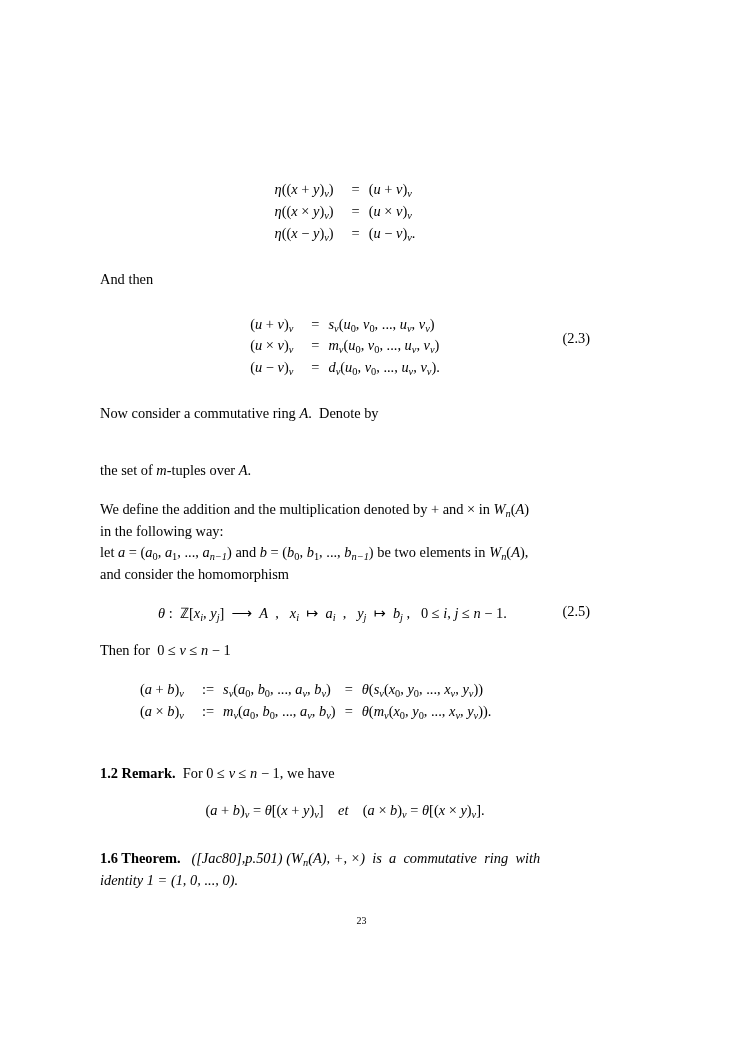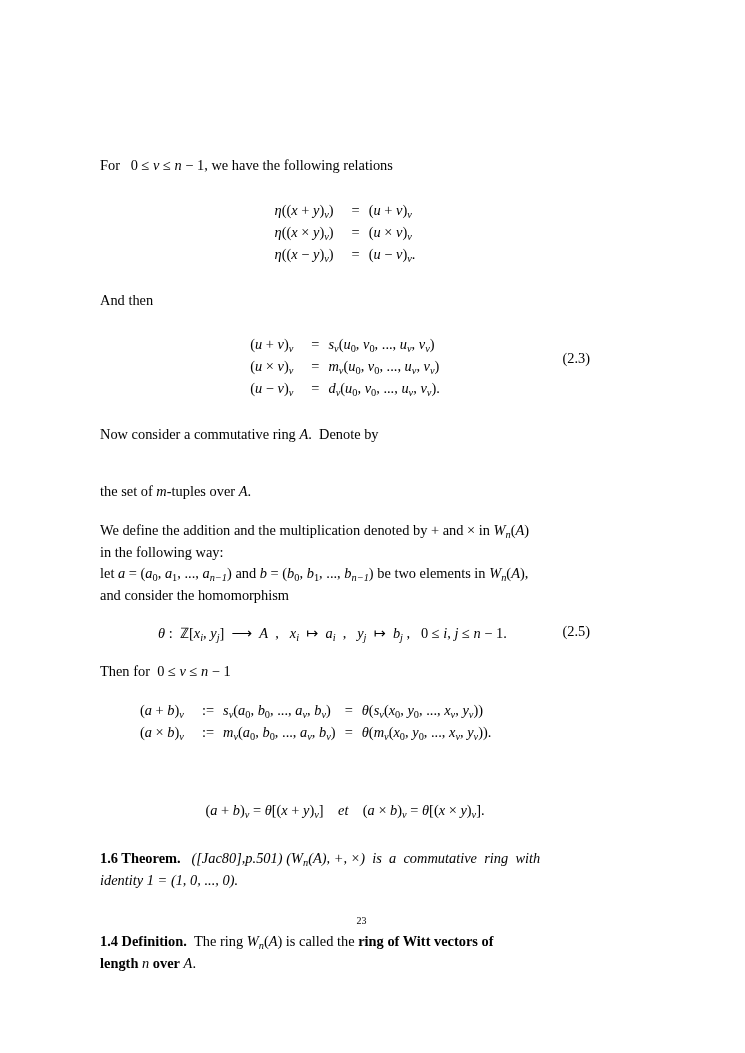--- a/index.html
+++ b/index.html
@@ -92,23 +92,20 @@
     font-style: normal;
     position: relative;
     display: inline-block;
   }
 </style>
 </head>
 <body>
 
 <div class="page">
 
-  <p class="para">
-    For &nbsp; 0 ≤ <i>ν</i> ≤ <i>n</i> − 1, we have the following relations
-  </p>
 
   <div class="spacer-md"></div>
 
   <div class="display">
     <table class="eqtable">
       <tbody>
           <tr>
         <td class="lhs"><i>η</i>((<i>x</i> + <i>y</i>)<sub>ν</sub>)</td>
         <td class="rel">=</td>
         <td class="rhs">(<i>u</i> + <i>v</i>)<sub>ν</sub></td>
@@ -215,41 +212,40 @@
         <td class="rhs"><i>m</i><sub>ν</sub>(<i>a</i><sub><span class="up">0</span></sub>, <i>b</i><sub><span class="up">0</span></sub>, ..., <i>a</i><sub>ν</sub>, <i>b</i><sub>ν</sub>)</td>
         <td class="rel">=</td>
         <td class="rhs"><i>θ</i>(<i>m</i><sub>ν</sub>(<i>x</i><sub><span class="up">0</span></sub>, <i>y</i><sub><span class="up">0</span></sub>, ..., <i>x</i><sub>ν</sub>, <i>y</i><sub>ν</sub>)).</td>
       </tr>
     </tbody>
       </table>
   </div>
 
   <div class="spacer-xl"></div>
 
+  <p class="para">
+    <span class="bold">1.2 Remark.</span>
+    &nbsp;For 0 ≤ <i>ν</i> ≤ <i>n</i> − 1, we have
+  </p>
 
   <div class="spacer-md"></div>
 
   <div class="center-line">
     (<i>a</i> + <i>b</i>)<sub>ν</sub> = <i>θ</i>[(<i>x</i> + <i>y</i>)<sub>ν</sub>] &nbsp;&nbsp; <i>et</i> &nbsp;&nbsp; (<i>a</i> × <i>b</i>)<sub>ν</sub> = <i>θ</i>[(<i>x</i> × <i>y</i>)<sub>ν</sub>].
   </div>
 
   <div class="spacer-lg"></div>
 
   <p class="para">
     <span class="bold">1.6 Theorem.</span>
     &nbsp;&nbsp;<i>([Jac80],p.501)</i>
     <i>(W</i><sub>n</sub><i>(A), +, ×)&nbsp; is&nbsp; a&nbsp; commutative&nbsp; ring&nbsp; with</i><br>
     <i>identity</i> <i>1 = (1, 0, ..., 0).</i>
   </p>
 
   <div class="spacer-xl"></div>
 
-  <p class="para">
-    <span class="bold">1.4 Definition.</span>
-    &nbsp;The ring <i>W</i><sub>n</sub>(<i>A</i>) is called the <span class="bold">ring of Witt vectors of</span><br>
-    <span class="bold">length</span> <i>n</i> <span class="bold">over</span> <i>A</i>.
-  </p>
 
 </div>
 
 <div class="footer">
   <span>23</span>
 </div>
 
 </body></html>

